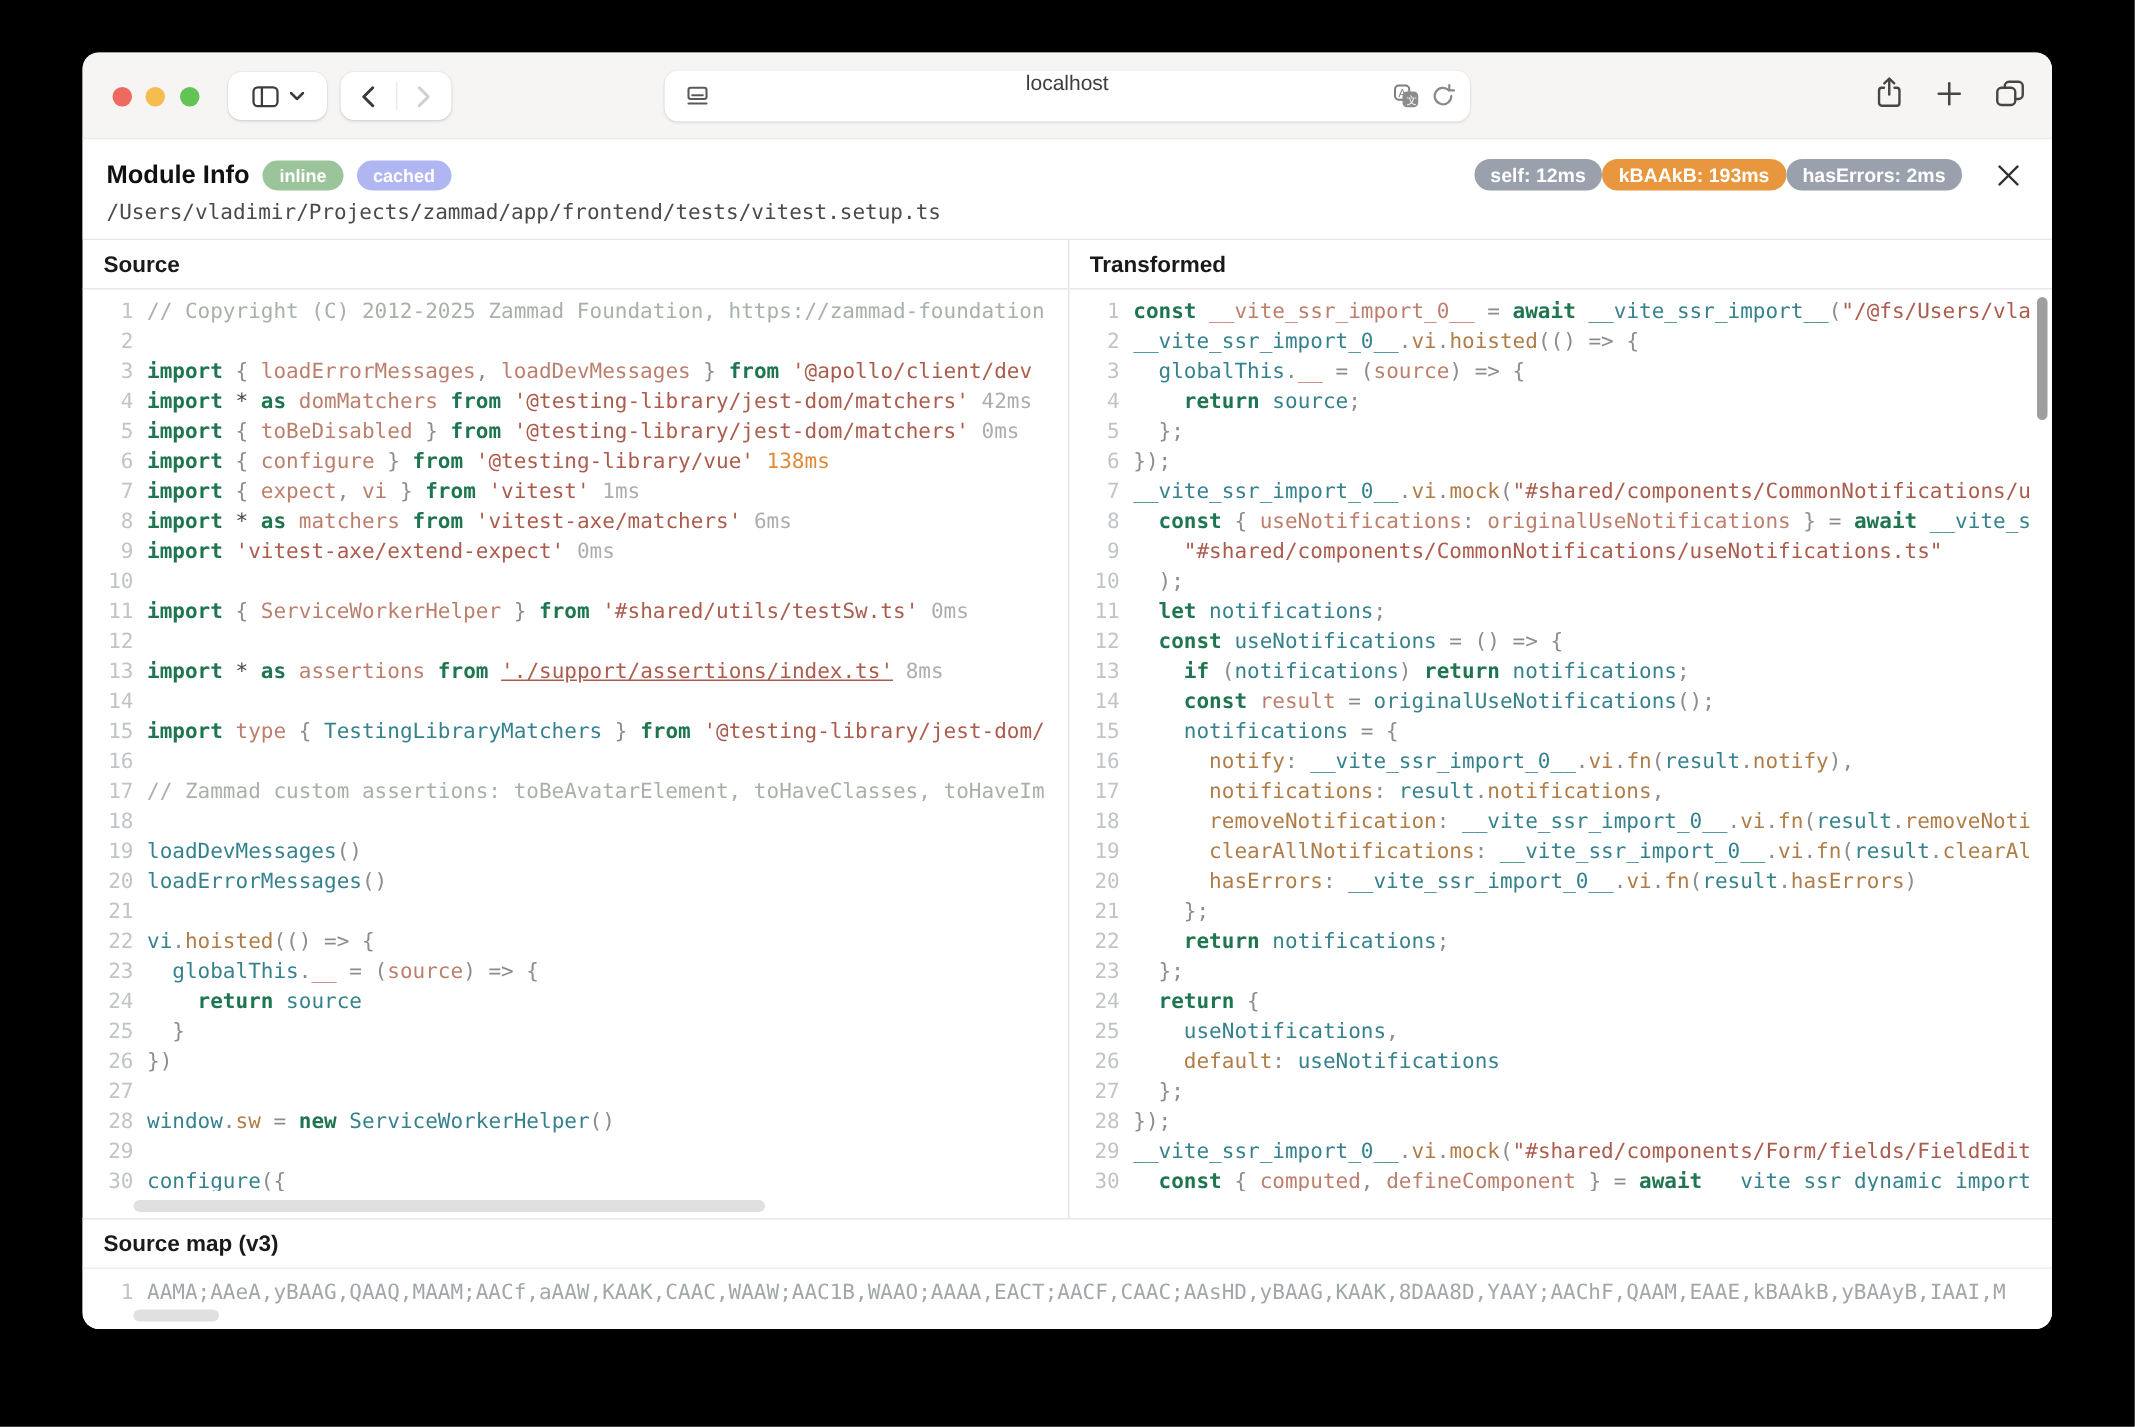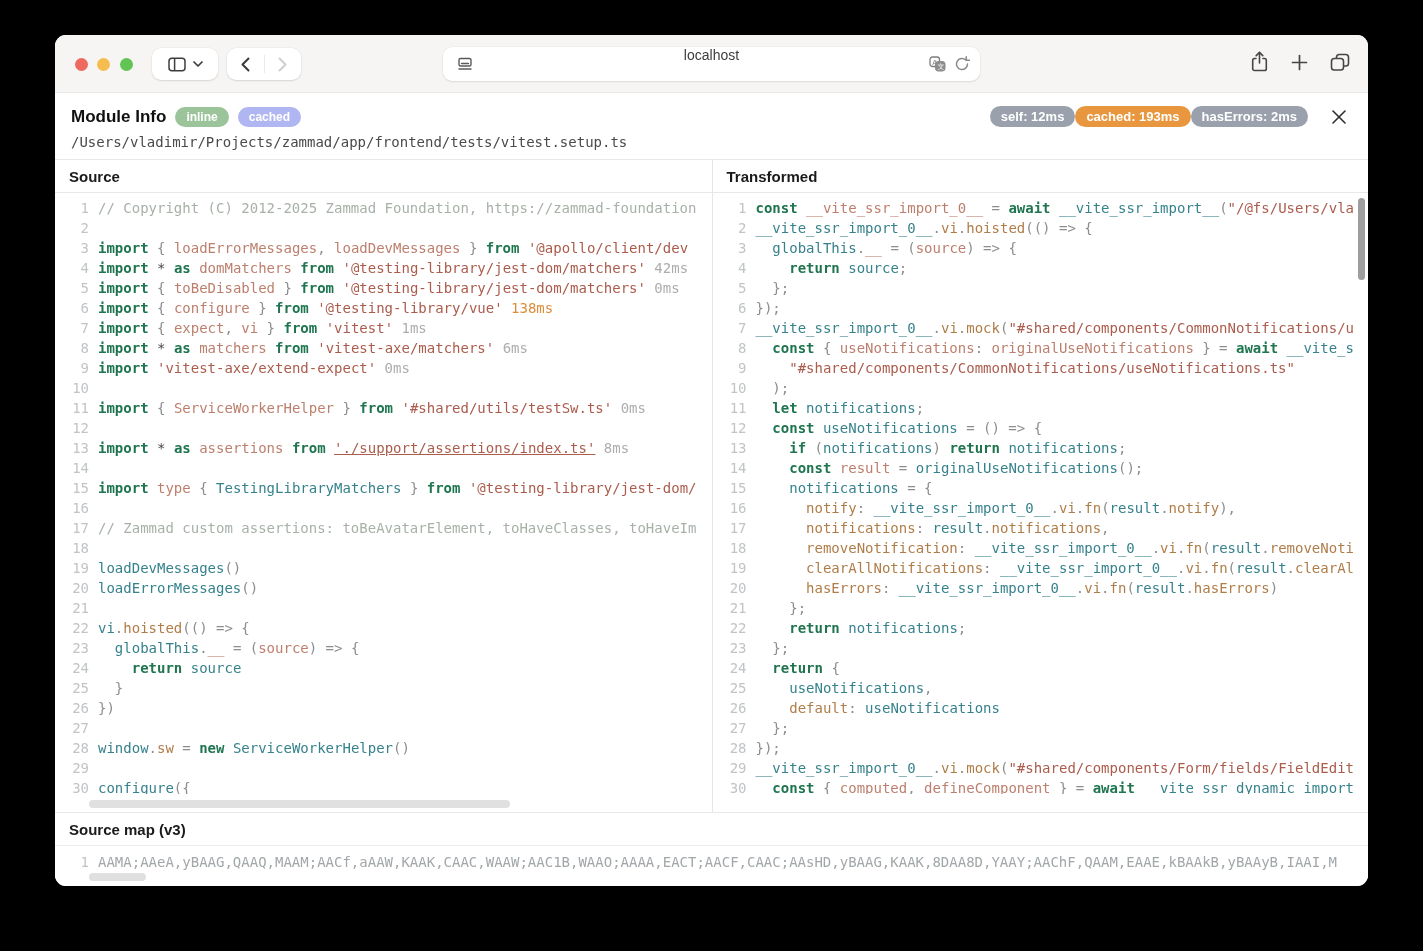--- a/index.html
+++ b/index.html
@@ -165,21 +165,21 @@
 
   <div class="mod-header">
     <div class="mod-row">
       <span class="mod-title">Module Info</span>
       <span id="flags" style="display:flex;">
           <span class="flag" style="background: rgb(156, 196, 154);">inline</span>
           <span class="flag" style="background: rgb(176, 182, 242);">cached</span>
         </span>
       <span class="timings" id="timings">
           <span class="timing" style="background: rgb(154, 161, 172);">self: 12ms</span>
-          <span class="timing" style="background: rgb(233, 151, 62);">cached: 193ms</span>
+          <span class="timing" style="background: rgb(233, 151, 62);">kBAAkB: 193ms</span>
           <span class="timing" style="background: rgb(154, 161, 172);">hasErrors: 2ms</span>
         </span>
     </div>
     <div class="close-x">
       <svg width="16" height="16" viewBox="0 0 16 16" fill="none" stroke="#2e2e2e" stroke-width="1.6" stroke-linecap="round">
         <line x1="2" y1="2" x2="14" y2="14"></line>
           <line x1="14" y1="2" x2="2" y2="14"></line>
       </svg>
     </div>
     <div class="file-path">/Users/vladimir/Projects/zammad/app/frontend/tests/vitest.setup.ts</div>

